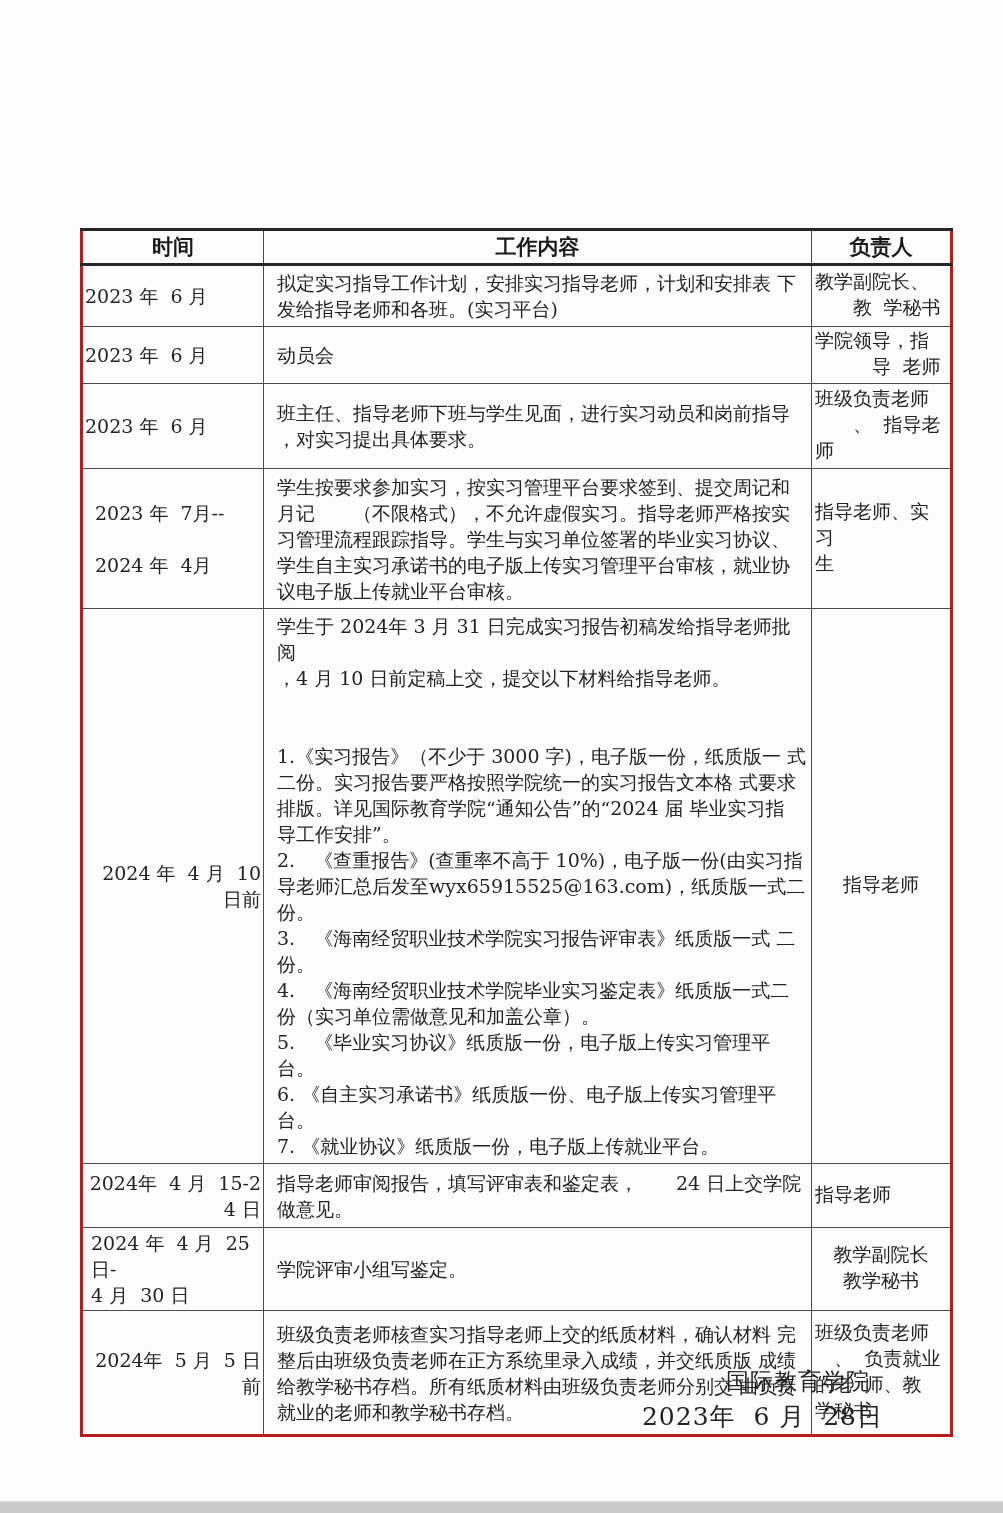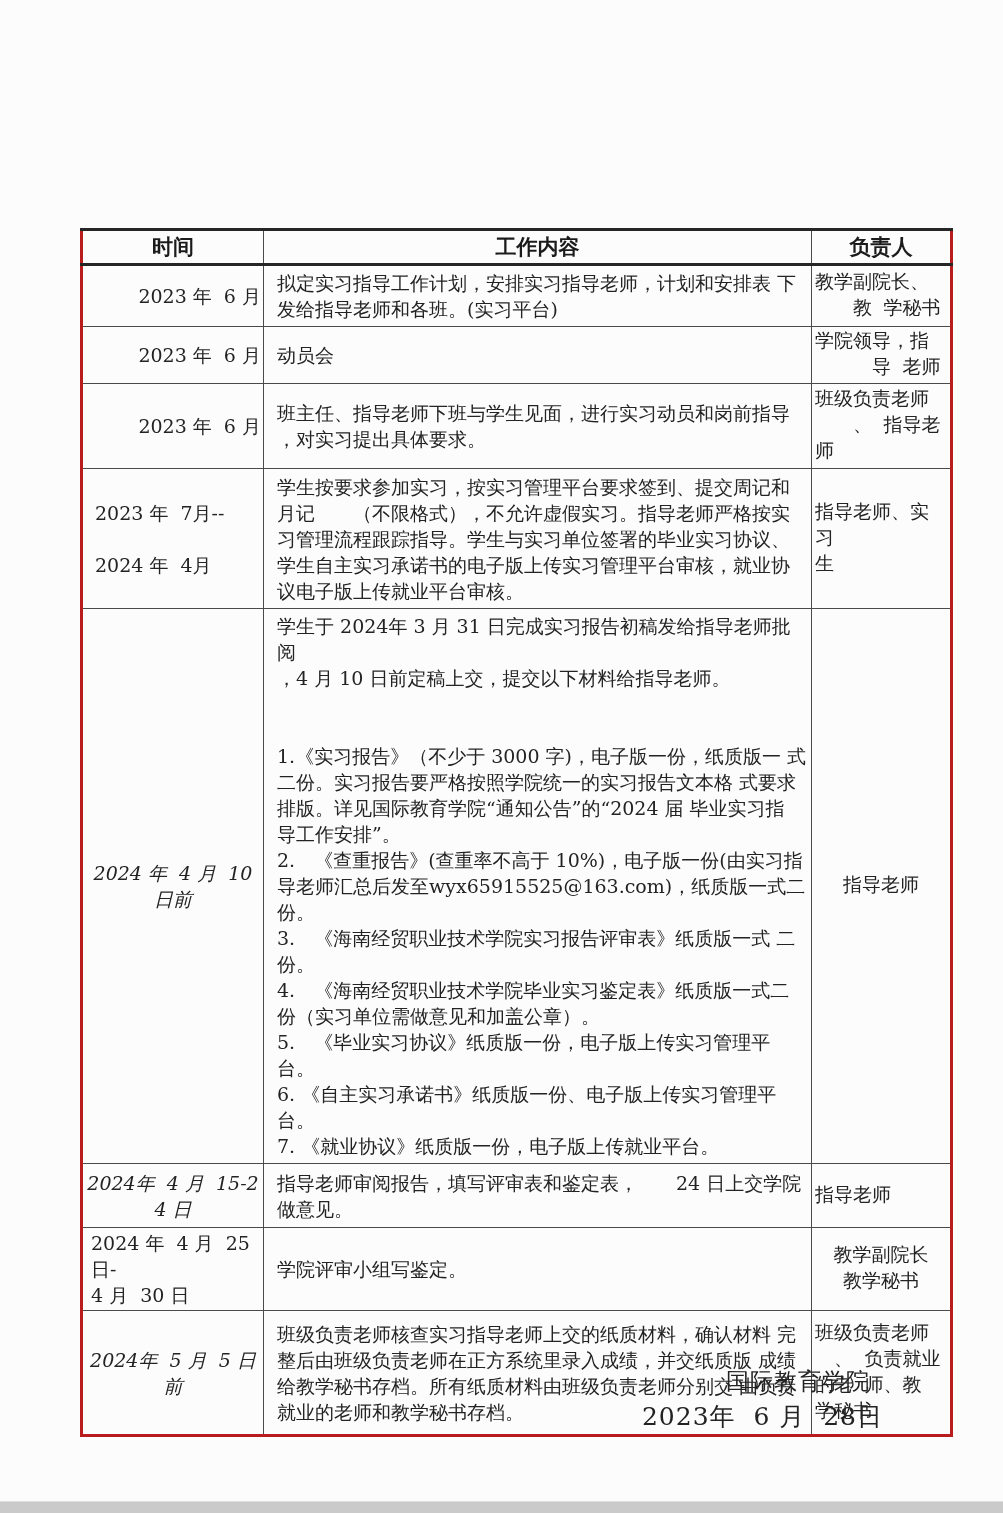--- a/index.html
+++ b/index.html
@@ -48,26 +48,26 @@
     text-align: center;
     padding: 2px;
     color: #1b1b1b;
   }
   .plan-table td {
     border: 1.5px solid #4a4a4a;
     vertical-align: middle;
     white-space: pre-wrap;
     word-break: break-all;
   }
-  td.time  { padding: 2px; text-align: right; }
+  td.time  { padding: 2px; text-align: left; }
   td.work  { padding: 4px 5px 4px 13px; }
   td.owner { padding: 2px 3px; text-align: left; font-family: Liberation Mono, monospace; }
 
   td.t-left  { text-align: left; padding-left: 12px; }
-  td.t-flush { text-align: center; padding-left: 2px; font-style: italic; }
+  td.t-flush { text-align: right; padding-left: 2px; }
   td.t-left8 { text-align: left; padding-left: 8px; }
   td.o-center { text-align: center; }
 
   tr.h-hdr { height: 35px; }
   tr.h-r0 { height: 60px; }
   tr.h-r1 { height: 49px; }
   tr.h-r2 { height: 85px; }
   tr.h-r3 { height: 140px; }
   tr.h-r4 { height: 506px; }
   tr.h-r5 { height: 64px; }

